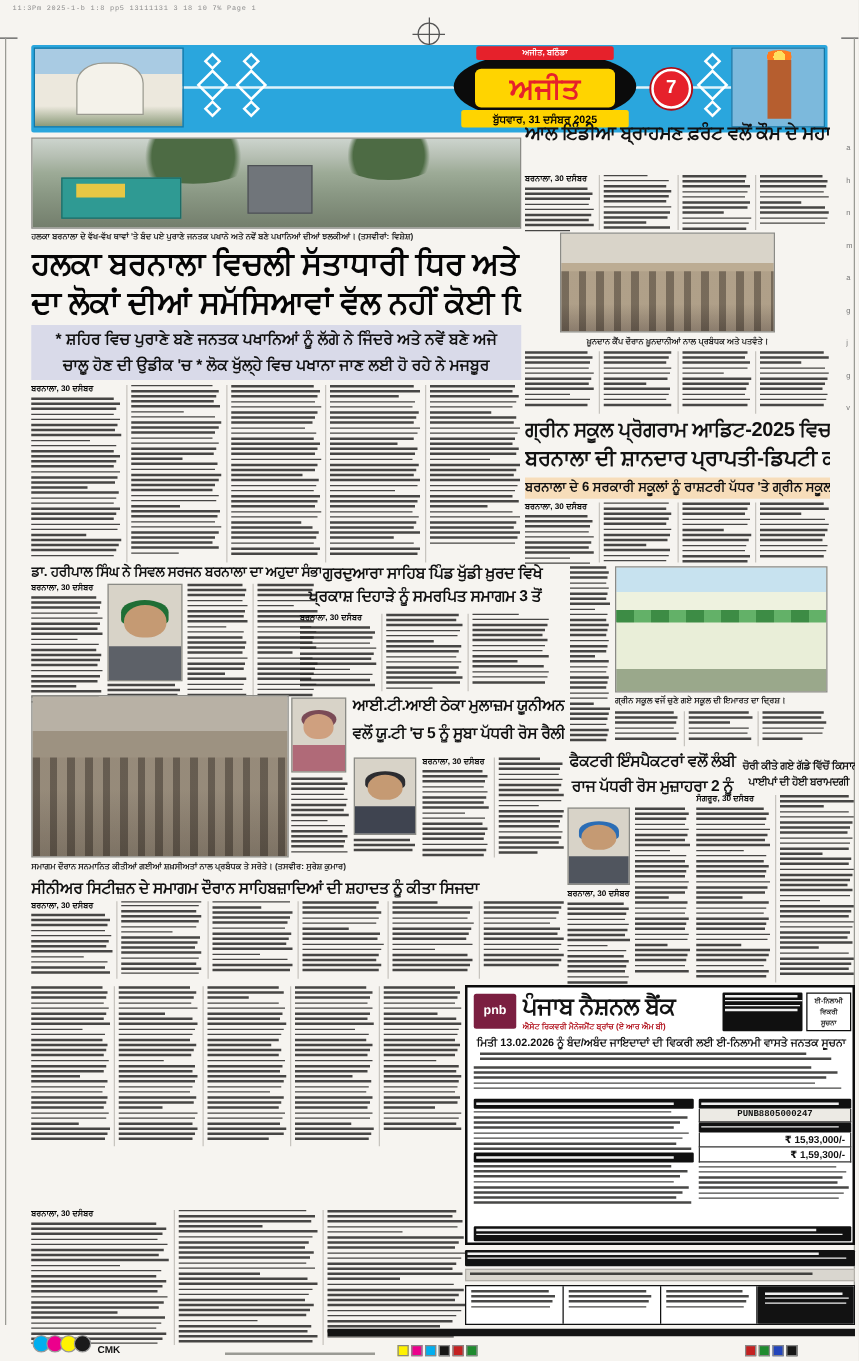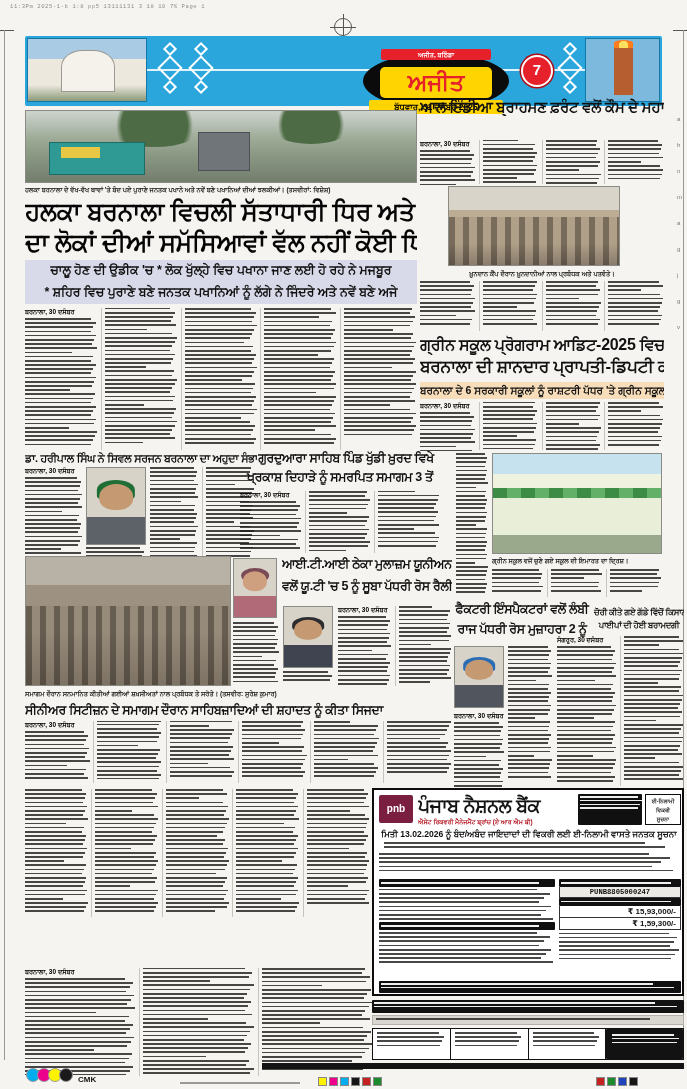--- a/index.html
+++ b/index.html
@@ -130,21 +130,21 @@
     <div class="dia-cluster" style="left:132px;top:8px">
       <span class="d s"></span>
         <span class="d b"></span>
         <span class="d s"></span>
       </div>
     <div class="dia-cluster" style="left:163px;top:8px">
       <span class="d s"></span>
         <span class="d b"></span>
         <span class="d s"></span>
       </div>
-    <div class="abs" style="left:336px;top:12px;width:150px;height:84px">
+    <div class="abs" style="left:336px;top:0;width:150px;height:84px">
       <div id="mh-oval" class="abs" style="left:2px;top:5px;width:146px;height:56px">
         <div id="mh-yellow">ਅਜੀਤ</div>
       </div>
       <div id="mh-tag" class="abs" style="left:20px;top:1px;width:110px;height:11px">ਅਜੀਤ, ਬਠਿੰਡਾ</div>
       <div id="mh-date" class="abs" style="left:8px;top:52px;width:134px;height:14px">ਬੁੱਧਵਾਰ, 31 ਦਸੰਬਰ 2025</div>
     </div>
     <div id="mh-page" class="abs" style="left:496px;top:19px;width:28px;height:28px">7</div>
     <div class="dia-cluster" style="left:532px;top:8px">
       <span class="d s"></span>
         <span class="d b"></span>
@@ -160,22 +160,22 @@
     <span class="tree" style="left:20%;top:-10%;width:26%;height:60%"></span>
     <span class="tree" style="left:62%;top:-8%;width:22%;height:55%"></span>
     <span class="wall"></span>
       <span class="board"></span>
       <span class="shutter"></span>
   </div>
   <div class="abs caption" style="left:25px;top:185px;width:392px">ਹਲਕਾ ਬਰਨਾਲਾ ਦੇ ਵੱਖ-ਵੱਖ ਥਾਵਾਂ 'ਤੇ ਬੰਦ ਪਏ ਪੁਰਾਣੇ ਜਨਤਕ ਪਖਾਨੇ ਅਤੇ ਨਵੇਂ ਬਣੇ ਪਖਾਨਿਆਂ ਦੀਆਂ ਝਲਕੀਆਂ। (ਤਸਵੀਰਾਂ: ਵਿਸ਼ੇਸ਼)</div>
   <div class="abs hl hl-lead" style="left:25px;top:196px;width:392px">ਹਲਕਾ ਬਰਨਾਲਾ ਵਿਚਲੀ ਸੱਤਾਧਾਰੀ ਧਿਰ ਅਤੇ ਪ੍ਰਸ਼ਾਸਨ</div>
   <div class="abs hl hl-lead" style="left:25px;top:227px;width:392px">ਦਾ ਲੋਕਾਂ ਦੀਆਂ ਸਮੱਸਿਆਵਾਂ ਵੱਲ ਨਹੀਂ ਕੋਈ ਧਿਆਨ</div>
   <div class="abs" style="left:25px;top:260px;width:392px;height:44px;background:#d9dae9">
+    <div class="subbar" style="font-size:12.5px;line-height:21px;margin-top:1px">* ਸ਼ਹਿਰ ਵਿਚ ਪੁਰਾਣੇ ਬਣੇ ਜਨਤਕ ਪਖਾਨਿਆਂ ਨੂੰ ਲੱਗੇ ਨੇ ਜਿੰਦਰੇ ਅਤੇ ਨਵੇਂ ਬਣੇ ਅਜੇ</div>
     <div class="subbar" style="font-size:12.5px;line-height:21px">ਚਾਲੂ ਹੋਣ ਦੀ ਉਡੀਕ 'ਚ * ਲੋਕ ਖੁੱਲ੍ਹੇ ਵਿਚ ਪਖਾਨਾ ਜਾਣ ਲਈ ਹੋ ਰਹੇ ਨੇ ਮਜਬੂਰ</div>
-    <div class="subbar" style="font-size:12.5px;line-height:21px;margin-top:1px">* ਸ਼ਹਿਰ ਵਿਚ ਪੁਰਾਣੇ ਬਣੇ ਜਨਤਕ ਪਖਾਨਿਆਂ ਨੂੰ ਲੱਗੇ ਨੇ ਜਿੰਦਰੇ ਅਤੇ ਨਵੇਂ ਬਣੇ ਅਜੇ</div>
   </div>
   <div class="abs greek c5" style="left:25px;top:308px;width:392px;height:142px">
       <b class="dl">ਬਰਨਾਲਾ, 30 ਦਸੰਬਰ</b>
       <i style="width:90%"></i>
       <i style="width:97%"></i>
       <i style="width:94%"></i>
       <i style="width:91%"></i>
       <i style="width:98%"></i>
       <i style="width:95%"></i>
       <i style="width:92%"></i>

